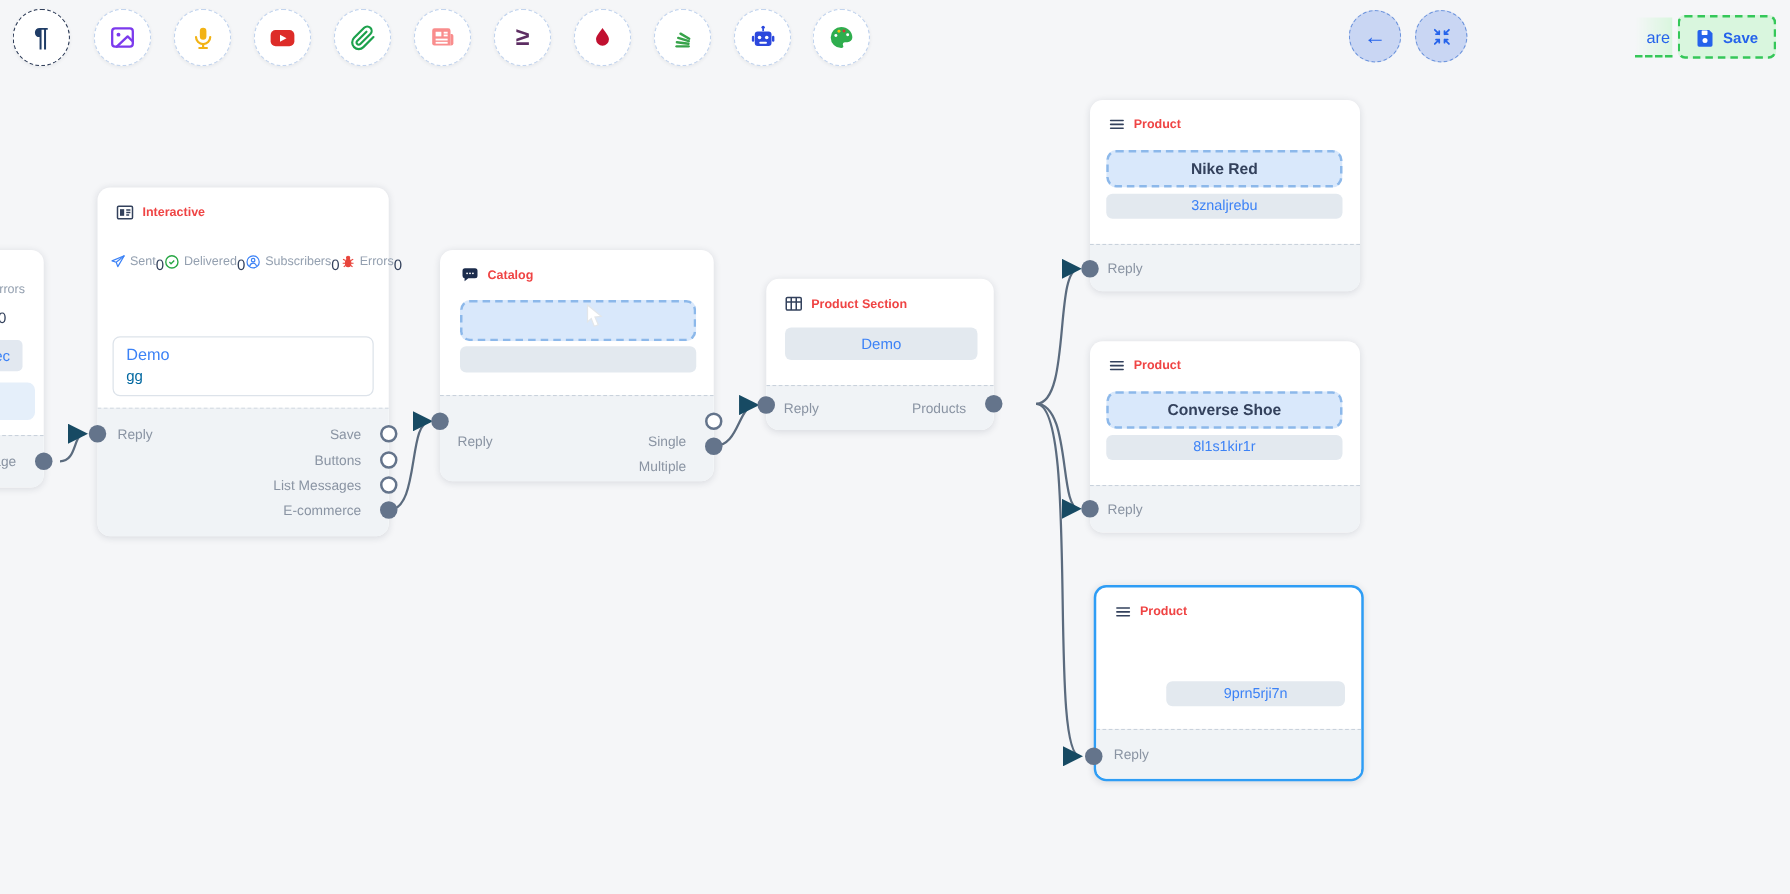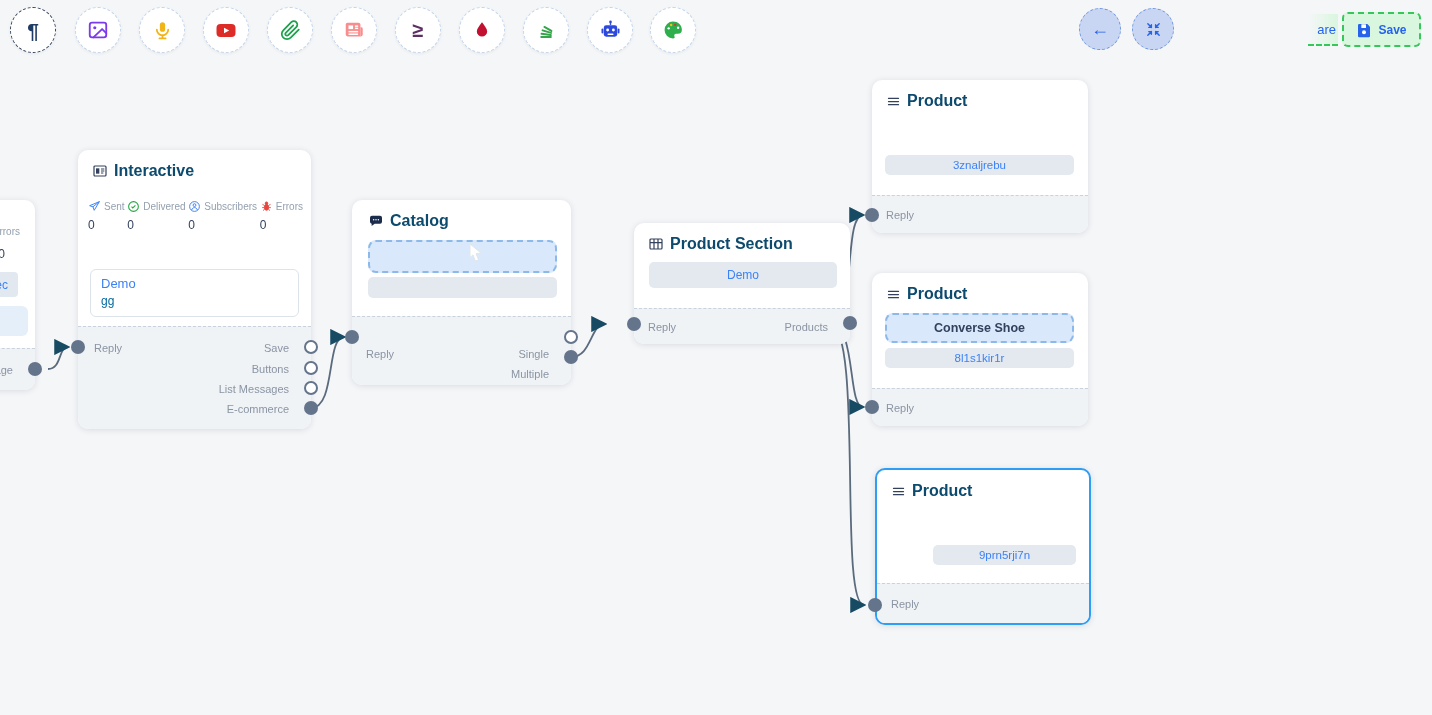--- a/index.html
+++ b/index.html
@@ -35,34 +35,34 @@
   
   .edges { position:absolute; top:0; left:0; z-index:1; }
 
   
   .canvas-node {
     position:absolute; background:#fff; border-radius:10px;
     box-shadow:0 1px 6px rgba(30,41,59,.13); z-index:2; cursor:grab;
   }
   .canvas-node.selected { border:2px solid #2e9df5; }
   .node-header { position:absolute; left:14px; top:12px; display:flex; align-items:center; gap:6px; }
-  .node-title { font-size:16px; font-weight:bold; color:#0c4a6e; }
+  .node-title { font-size:10px; font-weight:bold; color:#ef4444; }
   .node-footer {
     position:absolute; left:0; right:0; bottom:0; background:#f0f3f6;
     border-top:1px dashed #c9d2dc; border-radius:0 0 10px 10px;
   }
   .canvas-node.selected .node-footer { border-radius:0 0 8px 8px; }
   .port-label { position:absolute; font-size:11px; color:#8a94a3; white-space:nowrap; }
   .port-label.right { text-align:right; }
   .handle { position:absolute; width:14px; height:14px; border-radius:50%; background:#64748b; z-index:4; cursor:crosshair; }
   .handle.empty { background:#fff; border:2px solid #64748b; }
 
   
   .stats-row { position:absolute; left:10px; right:8px; top:50px; display:flex; justify-content:space-between; }
-  .stat-col { display:flex; flex-direction:column; }
+  .stat-col { display:flex; flex-direction:row; }
   .stat-top { display:flex; align-items:center; gap:3px; }
   .stat-label { font-size:10px; color:#94a0b0; }
   .stat-value { font-size:12px; color:#33415c; margin-top:5px; }
   .delay-row {
     position:absolute; left:12px; right:12px; top:88px; height:25px; border-radius:4px;
     background:#e2e8f0; display:flex; align-items:center; justify-content:space-between;
     padding:0 10px; font-size:12px; color:#3c82f6;
   }
   .msg-box {
     position:absolute; left:12px; right:12px; top:119px; height:48px; border-radius:6px;
@@ -361,21 +361,21 @@
   </div>
   <div class="handle" style="left:-7px; top:130px;"></div>
   <div class="handle empty" style="right:-7px; top:130px;"></div>
   <div class="handle" style="right:-7px; top:150px;"></div>
 </div>
 
 <svg style="position:absolute; left:468px; top:243px; z-index:3;" width="18" height="20" viewBox="0 0 18 20">
   <path d="M2 1 L13 10 L8 10.7 L10.6 16.8 L7.4 18 L5 11.9 L2 14.5 Z" fill="#ffffff" stroke="#e2e6ea" stroke-width="1"></path>
 </svg>
 
-<div class="canvas-node" style="left:634px; top:223px; width:216px; height:121px;">
+<div class="canvas-node" style="left:613px; top:223px; width:182px; height:121px;">
   <div class="node-header">
     <span>
       <svg width="16" height="16" viewBox="0 0 24 24" fill="none" stroke="#33415c" stroke-width="1.8">
         <rect x="3" y="4.5" width="18" height="15" rx="1.5"></rect>
         <path d="M3 10h18M9 4.5v15M15 4.5v15"></path>
       </svg>
     </span>
     <span class="node-title">Product Section</span>
   </div>
 
@@ -393,20 +393,23 @@
 
 <div class="canvas-node" style="left:872px; top:80px; width:216px; height:153px;">
   <div class="node-header">
     <span>
       <svg width="15" height="15" viewBox="0 0 24 24" fill="none" stroke="#33415c" stroke-width="2" stroke-linecap="round">
         <path d="M4 7h16M4 12h16M4 17h16"></path>
       </svg>
     </span>
     <span class="node-title">Product</span>
   </div>
+  <div class="blue-dashed-box" style="left:13px; right:14px; top:40px; height:30px;">
+    <span>Nike Red</span>
+  </div>
   <div class="gray-box" style="left:13px; right:14px; top:75px; height:20px;">
     <span>3znaljrebu</span>
   </div>
   <div class="node-footer" style="height:38px;">
     <span class="port-label" style="left:14px; top:13px;">Reply</span>
   </div>
   <div class="handle" style="left:-7px; top:128px;"></div>
 </div>
 
 <div class="canvas-node" style="left:872px; top:273px; width:216px; height:153px;">

